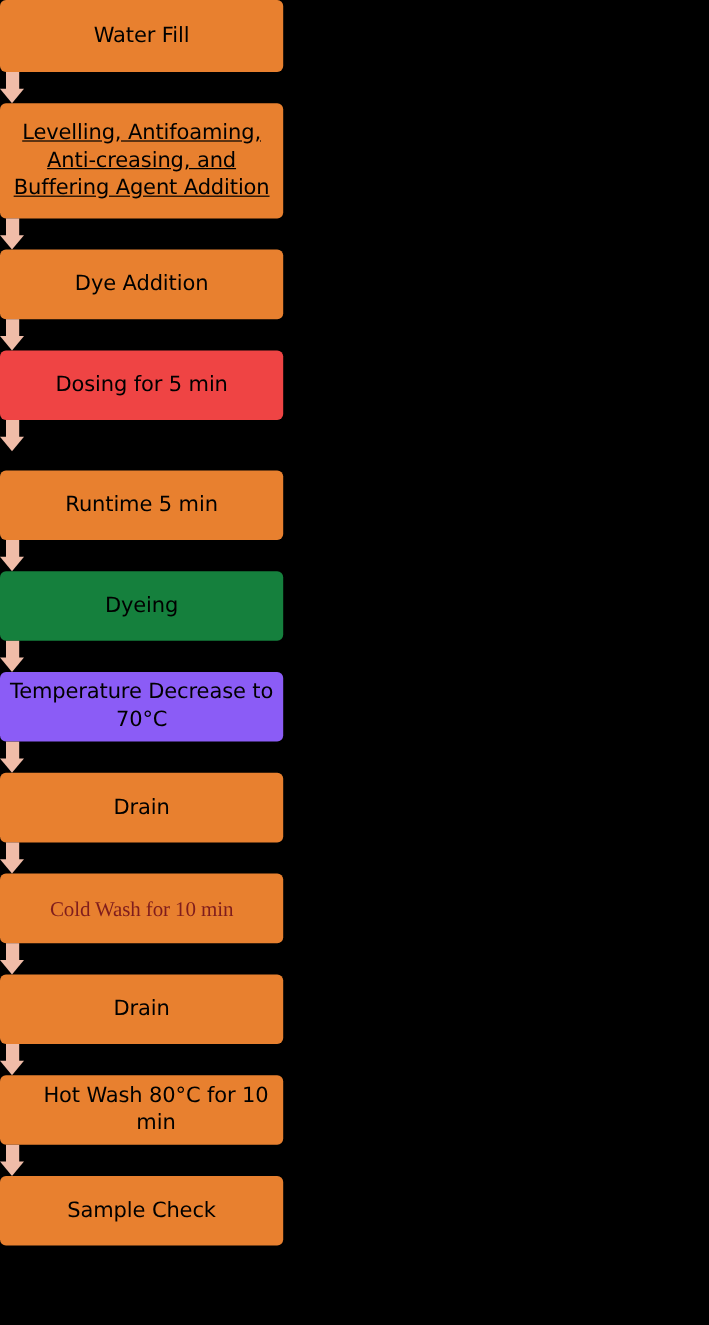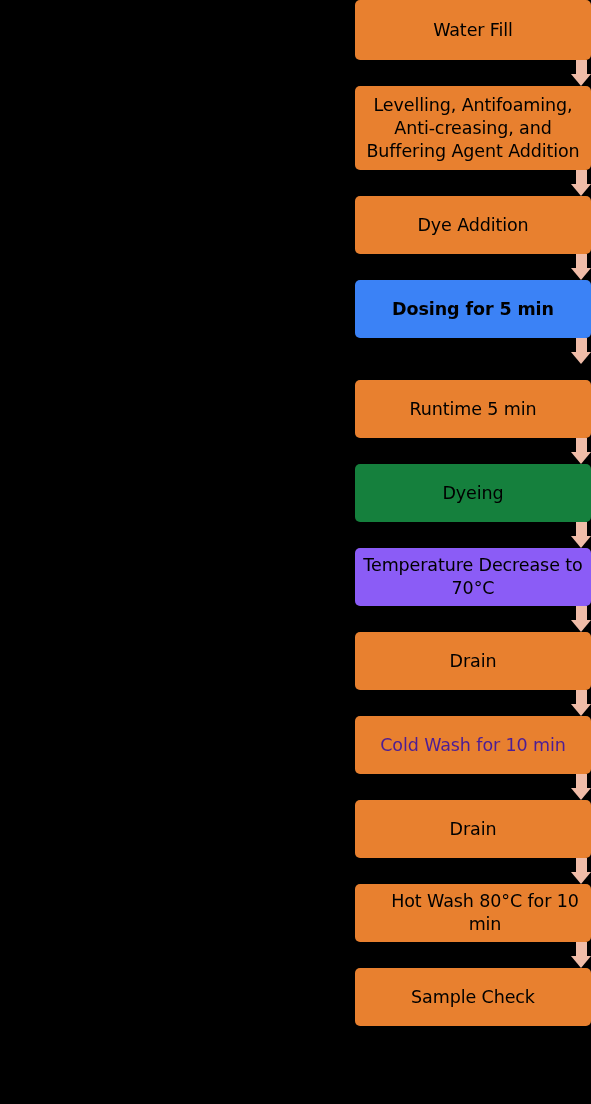--- a/index.html
+++ b/index.html
@@ -12,42 +12,42 @@
     height: 1104px;
     font-family: "DejaVu Sans", "Liberation Sans", sans-serif;
     overflow: hidden;
   }
   #flow {
     width: 591px;
     height: 1104px;
     position: relative;
     display: flex;
     flex-direction: column;
-    align-items: flex-end;
+    align-items: flex-start;
     box-sizing: border-box;
   }
   .node {
     width: 236px;
     background: #e8802f;
     border-radius: 5px;
     color: #000000;
     display: flex;
     align-items: center;
     justify-content: center;
     text-align: center;
     font-size: 17.5px;
     line-height: 23px;
     letter-spacing: -0.1px;
     box-sizing: border-box;
     padding: 4px 8px;
     flex: none;
   }
   .node.h1 { height: 60px; }
   .node.h2 { height: 58px; }
-  .node.h4 { height: 84px; }
+  .node.h4 { height: 96px; text-decoration: underline; }
 
   .arrow {
     width: 20px;
     height: 26px;
     position: relative;
     flex: none;
   }
   .arrow .stem {
     position: absolute;
     left: 4.5px;
@@ -94,21 +94,21 @@
 
   <div class="node h2" style="background: rgb(232, 128, 47); color: rgb(0, 0, 0);">
     <span>Dye Addition</span>
   </div>
 
   <div class="arrow">
     <div class="stem" style="background: rgb(240, 188, 168);"></div>
     <div class="head" style="border-top-color: rgb(240, 188, 168);"></div>
   </div>
 
-  <div class="node h2" style="background: #3b82f6; color: rgb(0, 0, 0); font-weight: bold;">
+  <div class="node h2" style="background: #ef4444; color: rgb(0, 0, 0);">
     <span>Dosing for 5 min</span>
   </div>
 
   <div class="arrow">
     <div class="stem" style="background: rgb(240, 188, 168);"></div>
     <div class="head" style="border-top-color: rgb(240, 188, 168);"></div>
   </div>
 
   <div class="node h2" style="background: rgb(232, 128, 47); color: rgb(0, 0, 0); margin-top: 16px;">
     <span>Runtime 5 min</span>
@@ -139,21 +139,21 @@
 
   <div class="node h2" style="background: rgb(232, 128, 47); color: rgb(0, 0, 0);">
     <span>Drain</span>
   </div>
 
   <div class="arrow">
     <div class="stem" style="background: rgb(240, 188, 168);"></div>
     <div class="head" style="border-top-color: rgb(240, 188, 168);"></div>
   </div>
 
-  <div class="node h2" style="background: rgb(232, 128, 47); color: #4c1d95;">
+  <div class="node h2" style="background: rgb(232, 128, 47); color: #7f1d1d; font-family: Liberation Serif, serif;">
     <span>Cold Wash for 10 min</span>
   </div>
 
   <div class="arrow">
     <div class="stem" style="background: rgb(240, 188, 168);"></div>
     <div class="head" style="border-top-color: rgb(240, 188, 168);"></div>
   </div>
 
   <div class="node h2" style="background: rgb(232, 128, 47); color: rgb(0, 0, 0);">
     <span>Drain</span>

